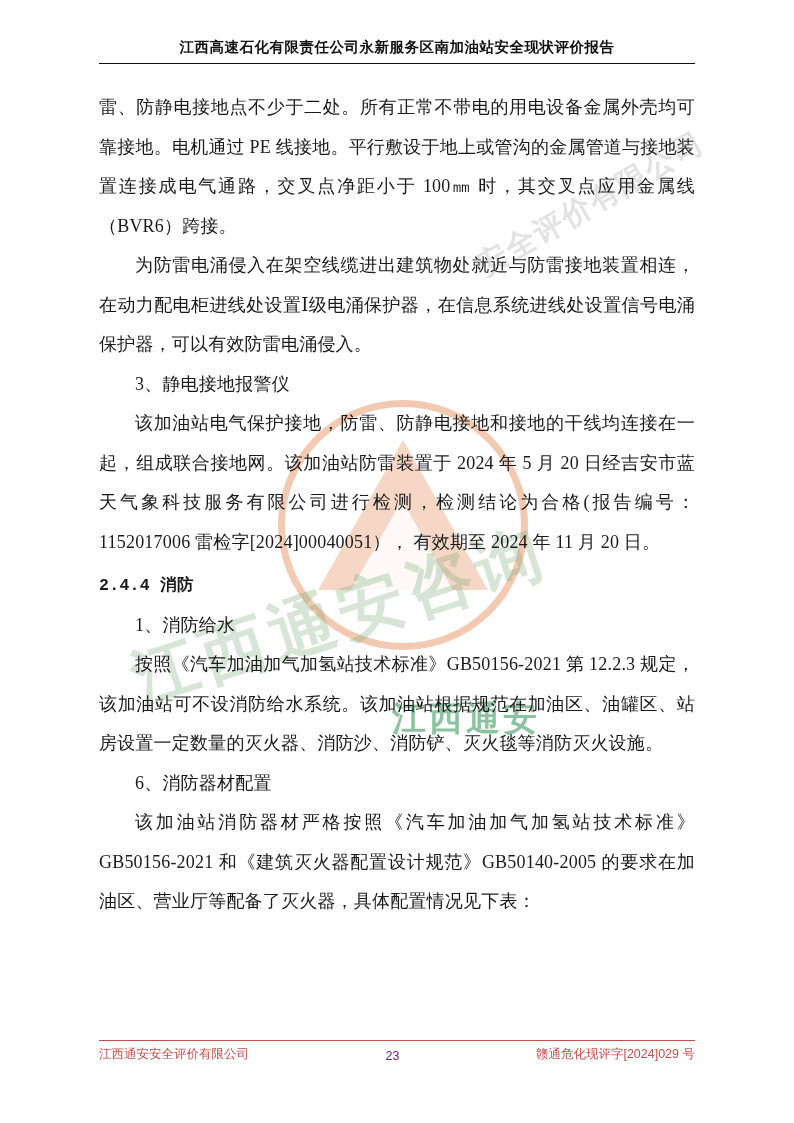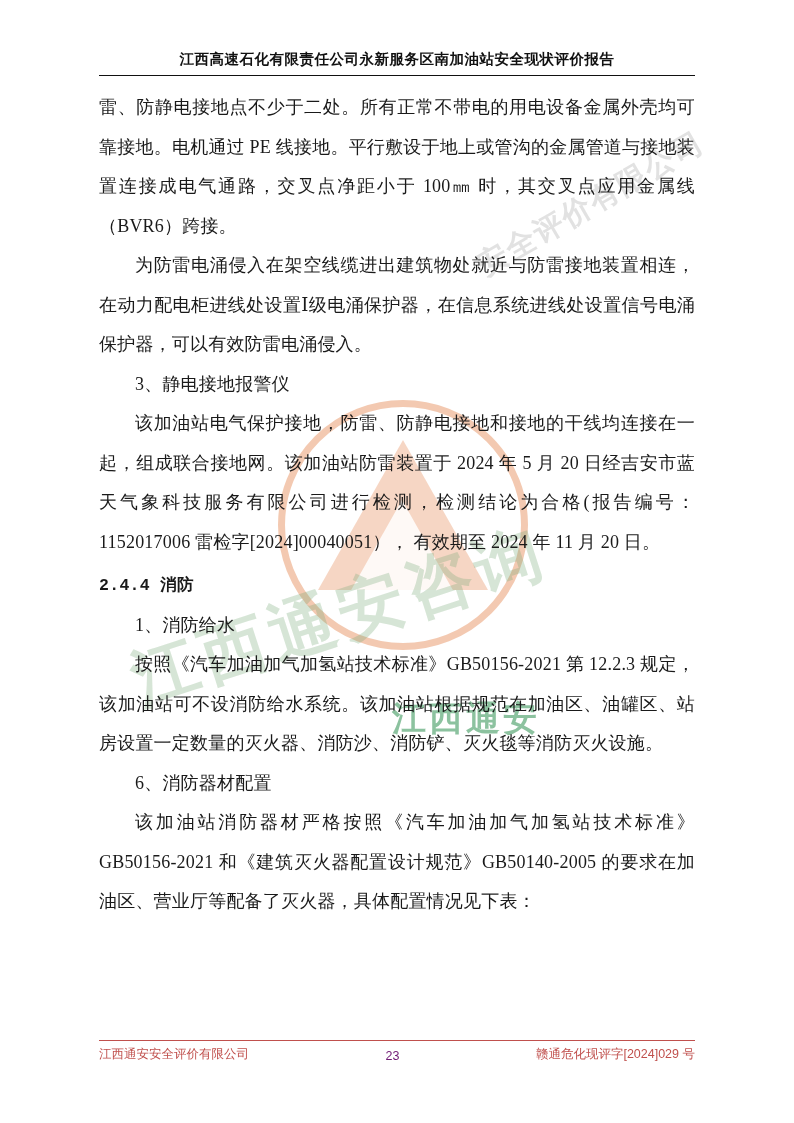--- a/index.html
+++ b/index.html
@@ -89,21 +89,21 @@
     color: rgba(160, 160, 160, 0.30);
     transform: rotate(-30deg);
     transform-origin: left top;
     white-space: nowrap;
   }
 
   
   .header {
     position: absolute;
     left: 99px;
-    top: 50px;
+    top: 38px;
     width: 596px;
     text-align: center;
   }
   .header-title {
     font-family: "Liberation Sans", "DejaVu Sans", sans-serif;
     font-size: 14.5px;
     font-weight: bold;
     letter-spacing: 0.5px;
     color: #111;
     white-space: nowrap;

